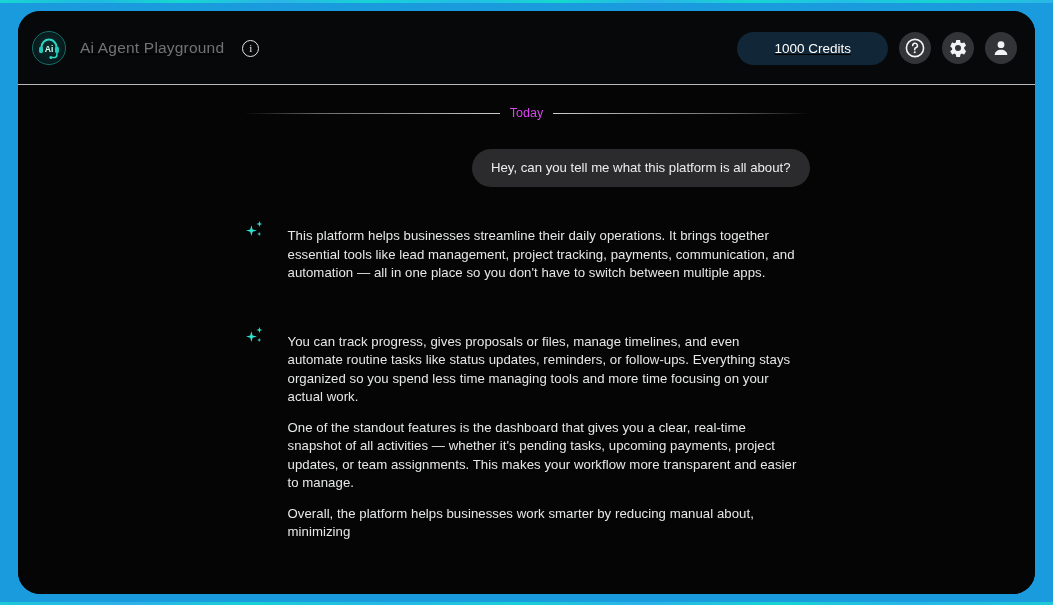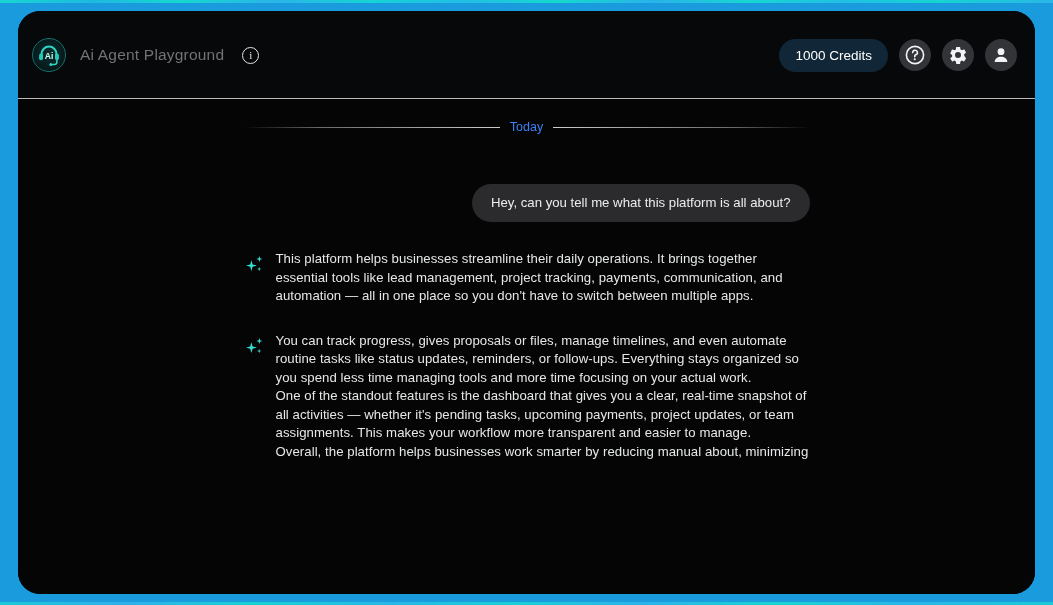--- a/index.html
+++ b/index.html
@@ -51,26 +51,27 @@
     height: 583px;
     background: #050505;
     border-radius: 22px;
     overflow: hidden;
     z-index: 3;
   }
 
   
   #header {
     position: relative;
-    height: 88px;
+    height: 74px;
     width: 100%;
     background: #070809;
     display: flex;
     align-items: center;
     padding: 0 18px 0 14px;
+    text-decoration: underline;
   }
   #header-divider {
     position: absolute;
     left: 0; right: 0;
     bottom: 0;
     height: 1px;
     background: #b9b9b9;
   }
 
   .brand { display: flex; align-items: center; gap: 14px; }
@@ -110,21 +111,21 @@
     display: flex;
     align-items: center;
     gap: 11px;
   }
 
   #credits-pill {
     background: #112636;
     color: #ffffff;
     font-size: 13.5px;
     border-radius: 999px;
-    padding: 9px 16px;
+    padding: 9px 37px;
     white-space: nowrap;
     border: none;
     font-family: "Liberation Sans", sans-serif;
   }
 
   .round-btn {
     width: 32px; height: 32px;
     border-radius: 50%;
     background: #333437;
     display: flex; align-items: center; justify-content: center;
@@ -162,40 +163,39 @@
     height: 1px;
     background: linear-gradient(90deg, rgba(190,190,190,0) 0%, rgba(190,190,190,.55) 30%, rgba(215,215,215,.95) 100%);
   }
   #day-divider .rule-right {
     flex: 1 1 auto;
     height: 1px;
     background: linear-gradient(90deg, rgba(215,215,215,.95) 0%, rgba(190,190,190,.55) 70%, rgba(190,190,190,0) 100%);
   }
   #day-divider .day-label {
     font-size: 12.5px;
-    color: #3b82f6;
+    color: #d946ef;
     white-space: nowrap;
     text-align: right;
   }
 
   
   .msg-user {
     display: flex;
     justify-content: flex-end;
     margin-bottom: 28px;
   }
   .user-bubble {
     background: #2b2b2d;
     color: #eceded;
     font-size: 13.2px;
     line-height: 1.4;
     border-radius: 999px;
     padding: 10px 19px;
     max-width: 92%;
-    margin-top: 21px;
   }
 
   
   .msg-ai {
     display: flex;
     align-items: flex-start;
     gap: 10px;
     margin-bottom: 26px;
   }
   .sparkle {
@@ -204,21 +204,21 @@
     margin-top: 4px;
   }
   .sparkle svg { display: block; }
 
   .ai-text {
     font-size: 13.2px;
     line-height: 1.40;
     color: #e6e7e8;
     letter-spacing: .05px;
   }
-  .ai-text p { margin: 0; }
+  .ai-text p { margin: 12px; }
 
   
   #bottom-cut {
     position: absolute;
     left: 0; right: 0; bottom: 0;
     height: 0px;
   }
 </style>
 </head>
 <body>

